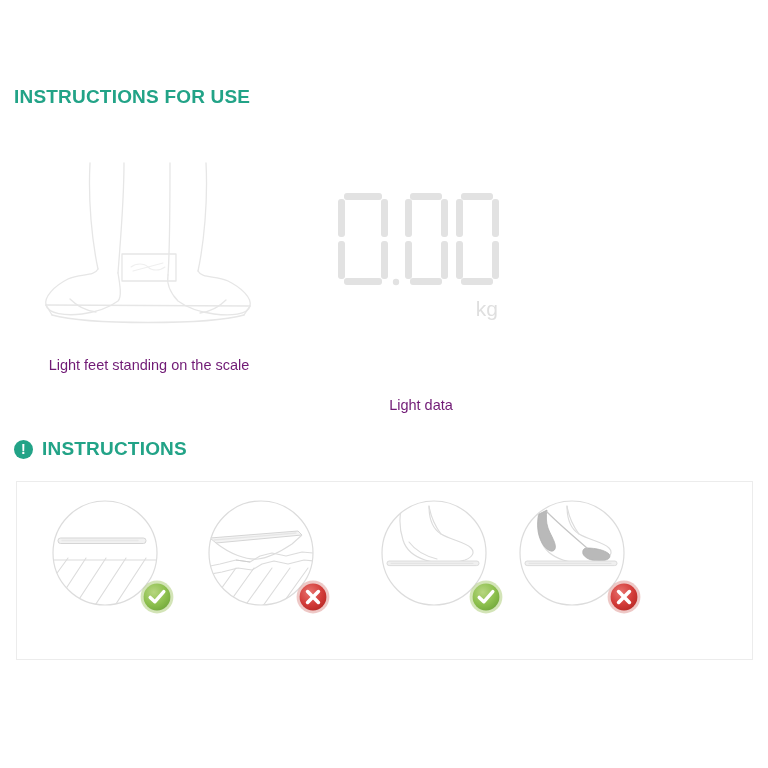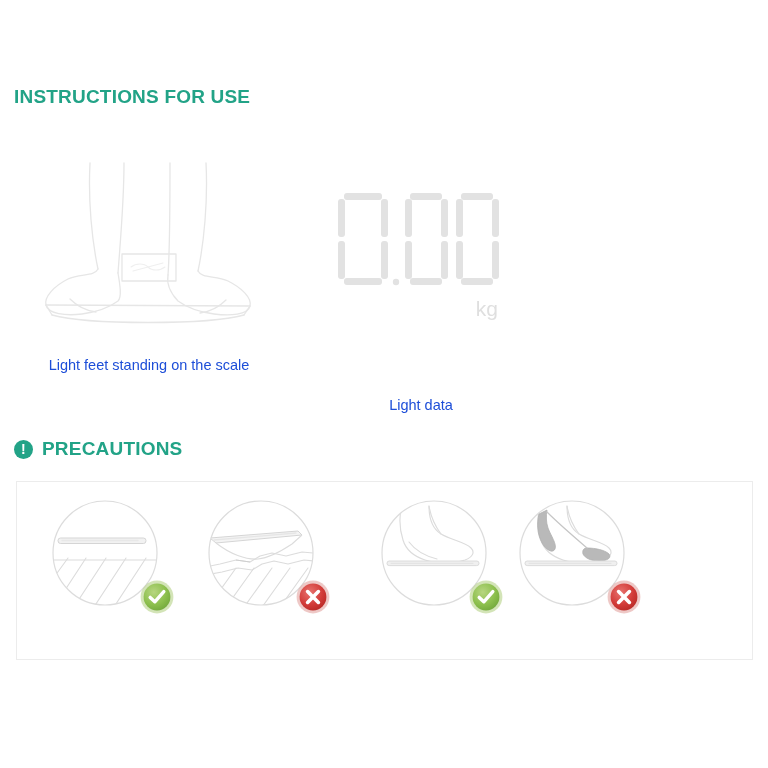--- a/index.html
+++ b/index.html
@@ -76,21 +76,21 @@
   }
   #instr-item-0 { left: 18px;  top: 0; width: 262px; }
   #instr-item-1 { left: 310px; top: 0; width: 222px; }
 
   .instr-art {
     height: 180px;
     position: relative;
   }
 
   .instr-caption {
-    color: #1d4ed8;
+    color: #701a75;
     font-size: 14.5px;
     line-height: 1.2;
     margin-top: 22px;
   }
   #instr-item-1 .instr-caption { margin-top: 30px; }
 
   
   .lcd-wrap {
     position: relative;
     width: 170px;
@@ -230,21 +230,21 @@
       </div>
       <div class="instr-caption">Light data</div>
     </div>
 
   </div>
 
   <div class="section-heading" id="heading-precautions">
     <span class="warn-badge">
       <span class="bang">!</span>
     </span>
-    <span>PRECAUTIONS</span>
+    <span>INSTRUCTIONS</span>
   </div>
 
   <div class="precautions-panel">
     <div class="prec-items">
 
       <div class="prec-item" id="prec-item-0">
         <svg class="prec-circle-art" viewBox="0 0 110 110">
           <defs>
             <clipPath id="clip0">
                 <circle cx="55" cy="55" r="52"></circle>

